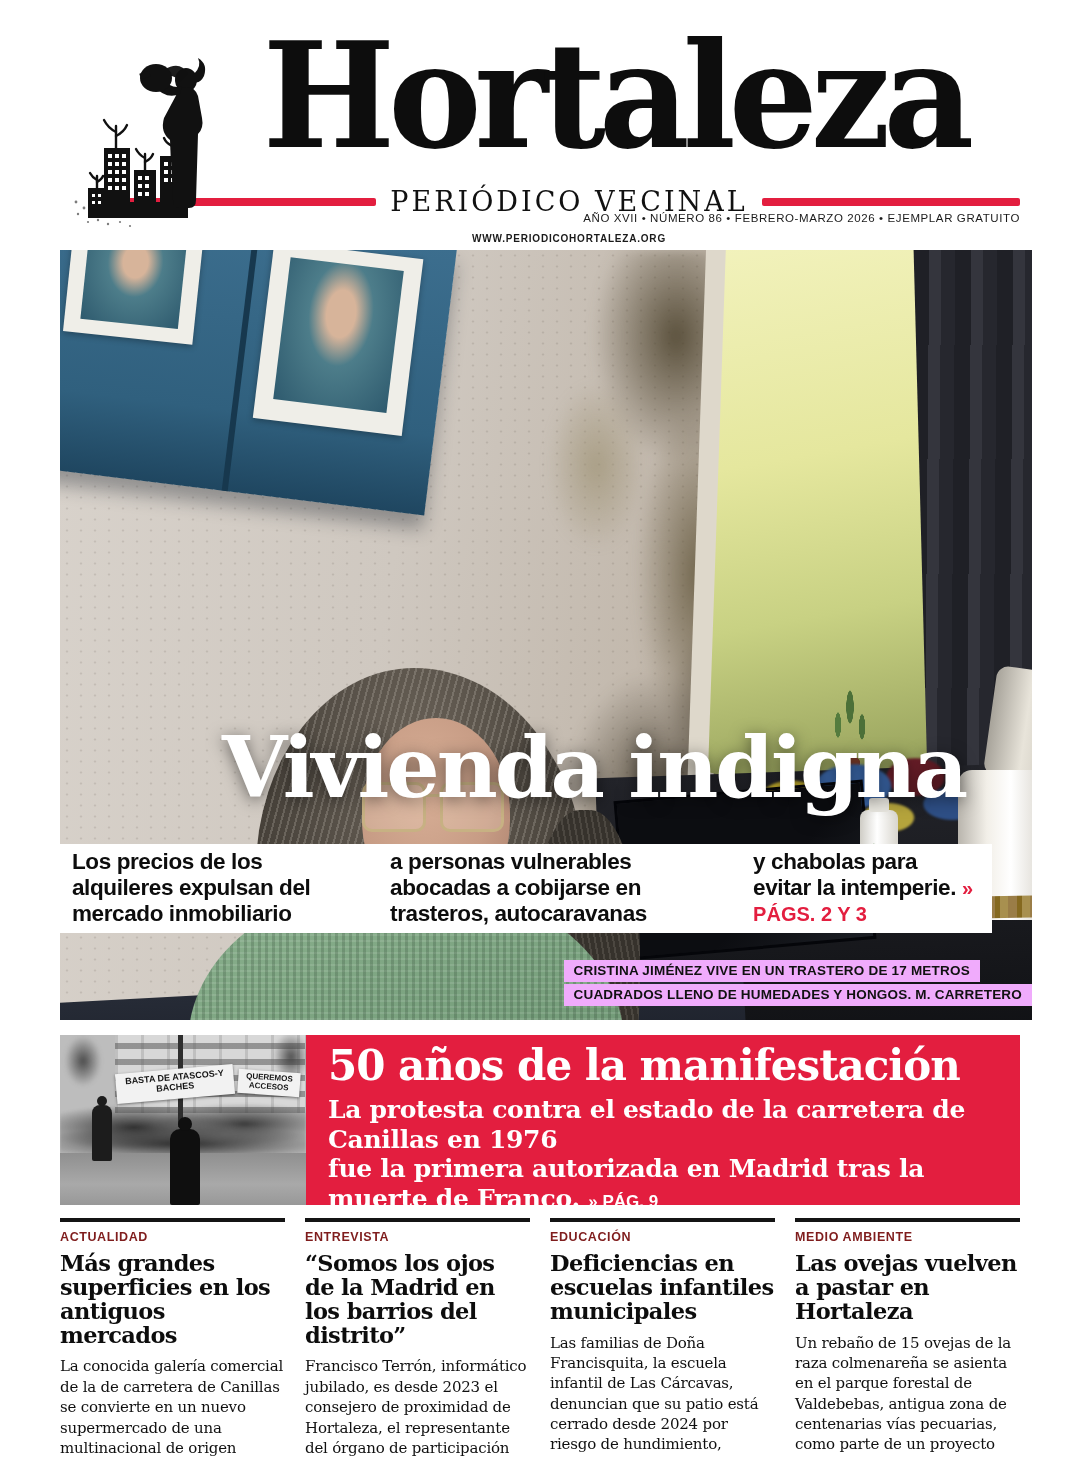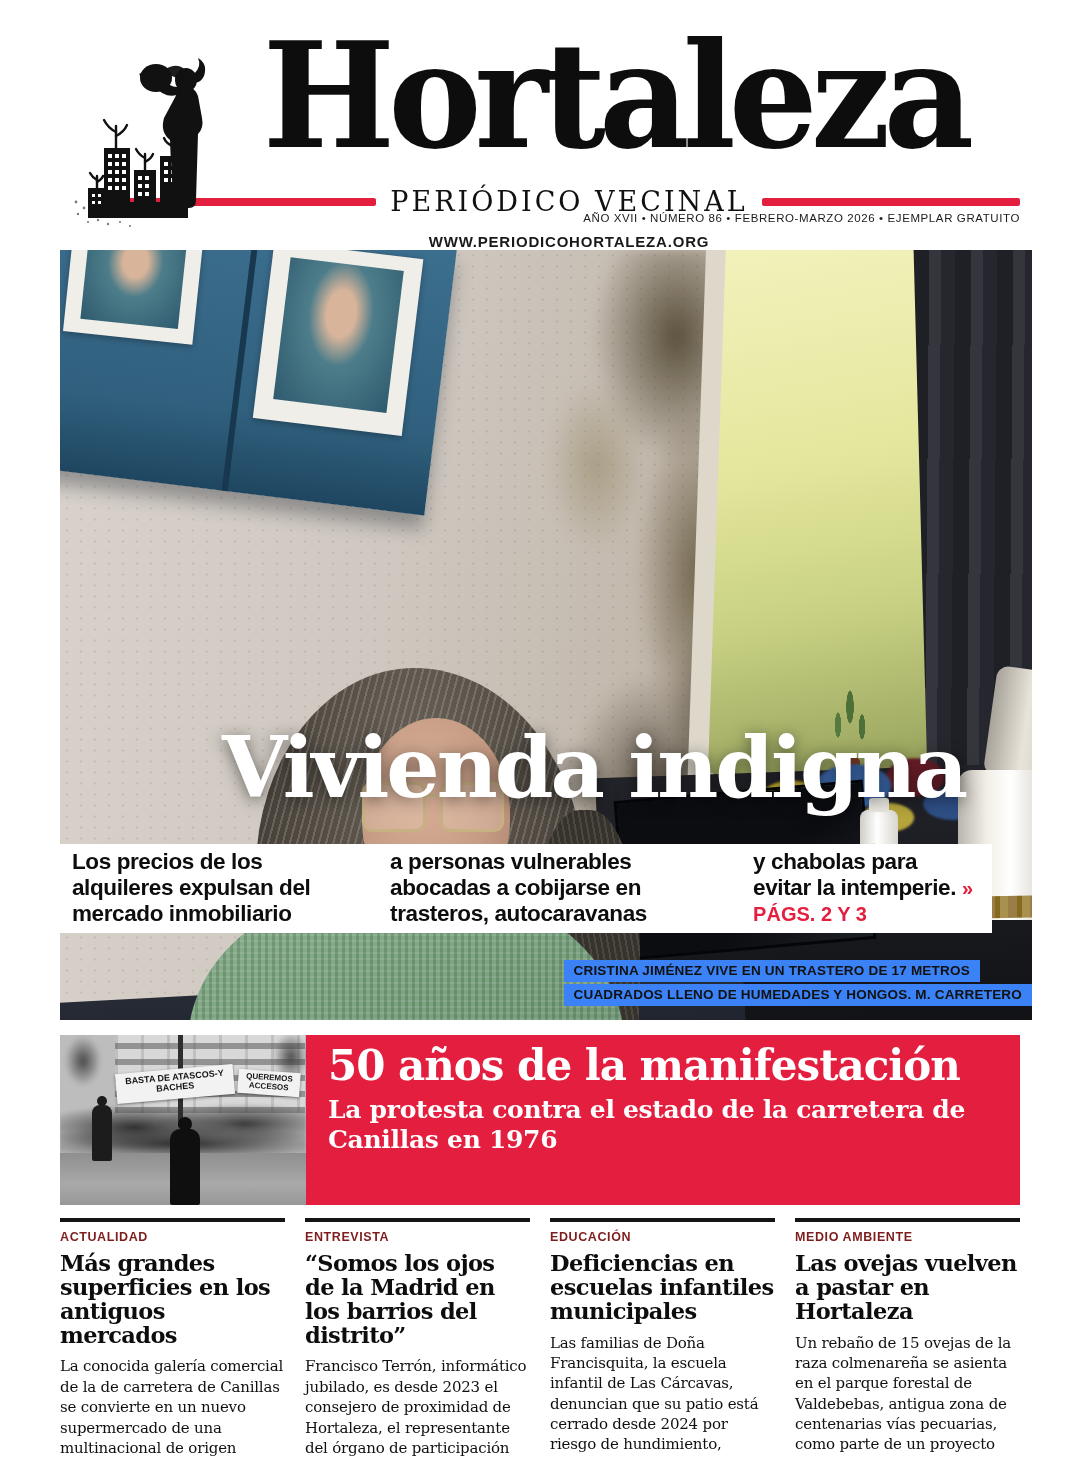--- a/index.html
+++ b/index.html
@@ -11,21 +11,21 @@
   .masthead { position:relative; height:208px; }
   .mast-title { position:absolute; left:150px; top:-14px; width:810px; text-align:center;
     font-family:"DejaVu Serif", serif; font-weight:700; font-size:140px; letter-spacing:-7px;
     color:#0d0d0d; line-height:1; transform:scaleY(1.04); }
   .tagline-row { position:absolute; left:58px; right:0; top:146px; display:flex; align-items:center; gap:14px; }
   .tagline-rule { flex:1; height:8px; background:#e31e3f; border-radius:2px; }
   .tagline-text { font-family:"DejaVu Serif", serif; font-size:27px; letter-spacing:3px; color:#111; white-space:nowrap; }
   .issue-line { position:absolute; left:58px; right:0; top:172px; text-align:right;
     font-family:"Liberation Sans", sans-serif; font-weight:400; font-size:11.5px; letter-spacing:.6px; color:#1a1a1a; }
   .site-line { position:absolute; left:58px; right:0; top:193px; text-align:center;
-    font-family:"Liberation Sans", sans-serif; font-weight:700; font-size:15px; letter-spacing:.8px; color:#1a1a1a; }
+    font-family:"Liberation Sans", sans-serif; font-weight:700; font-size:10px; letter-spacing:.8px; color:#1a1a1a; }
   .logo { position:absolute; left:8px; top:12px; width:155px; height:178px; }
 
   
   .cover { position:absolute; left:0; top:210px; width:972px; height:770px; overflow:hidden; background:#b9b0a6; }
   .wall { position:absolute; inset:0;
     background:linear-gradient(100deg,#d9d3cc 0%,#cfc8c0 35%,#c2b8ac 60%,#a79b8d 78%,#8f8274 100%); }
   .mold { position:absolute; left:440px; top:0; width:320px; height:720px; filter:blur(6px);
     background:
       radial-gradient(ellipse 120px 180px at 55% 12%, rgba(72,62,40,.85), transparent 70%),
       radial-gradient(ellipse 90px 240px at 62% 45%, rgba(96,84,56,.8), transparent 70%),
@@ -112,21 +112,21 @@
 
   
   .cover-headline { position:absolute; left:162px; top:468px; width:680px;
     font-family:"DejaVu Serif", serif; font-weight:700; font-size:84px; letter-spacing:-3px;
     color:#ffffff; text-shadow:0 3px 16px rgba(0,0,0,.5); white-space:nowrap; }
   .deck { position:absolute; left:0; right:40px; top:592px; display:flex; flex-direction:row; align-items:center; gap:0; }
   .deck-line { background:#ffffff; padding:5px 12px 6px; margin-top:2px;
     font-family:"Liberation Sans", sans-serif; font-weight:700; font-size:22.5px; letter-spacing:-.4px; color:#0d0d0d; }
   .deck-ref { color:#e31e3f; font-size:20px; letter-spacing:0; }
   .caption { position:absolute; right:0; bottom:14px; text-align:left; }
-  .caption-line { display:block; background:#3b82f6; color:#111; padding:3px 10px 4px; margin-top:2px;
+  .caption-line { display:block; background:#f0abfc; color:#111; padding:3px 10px 4px; margin-top:2px;
     font-family:"Liberation Sans", sans-serif; font-weight:700; font-size:13.5px; letter-spacing:.2px; width:max-content; }
 
   
   .banner { position:absolute; left:0; top:995px; width:960px; height:170px; background:#e31e3f; display:flex; }
   .demo-photo { position:relative; width:246px; height:170px; flex:0 0 auto; overflow:hidden; background:#bdbdbd; }
   .demo-building { position:absolute; left:55px; top:0; width:190px; height:78px; background:#d8d8d8;
     background-image:repeating-linear-gradient(0deg, rgba(90,90,90,.55) 0 6px, transparent 6px 16px),
       repeating-linear-gradient(90deg, rgba(120,120,120,.25) 0 3px, transparent 3px 26px); }
   .demo-tree { position:absolute; width:70px; height:80px; filter:blur(2px);
     background:radial-gradient(ellipse 26px 36px at 50% 40%, rgba(60,60,60,.9), transparent 70%); }
@@ -320,20 +320,21 @@
       <div class="demo-street"></div>
       <div class="demo-fig2"></div>
       <div class="demo-fig"></div>
     </div>
     <div class="banner-text">
       <div class="banner-headline">
         <div>50 años de la manifestación</div>
       </div>
       <div class="banner-deck">
         <div>La protesta contra el estado de la carretera de Canillas en 1976</div>
+        <div><span>fue la primera autorizada en Madrid tras la muerte de Franco.</span> <span class="banner-ref">» PÁG. 9</span></div>
       </div>
     </div>
   </section>
 
   <section class="briefs">
     <article class="brief">
       <div class="kicker">ACTUALIDAD</div>
       <h2 class="brief-headline">Más grandes superficies en los antiguos mercados</h2>
       <p class="brief-body"><span>La conocida galería comercial de la de carretera de Canillas se convierte en un nuevo supermercado de una multinacional de origen alemán, en tanto que el antiguo mercado del barrio de Manoteras se ha transformado en una gran tienda de ropa.</span> </p>
     </article>

